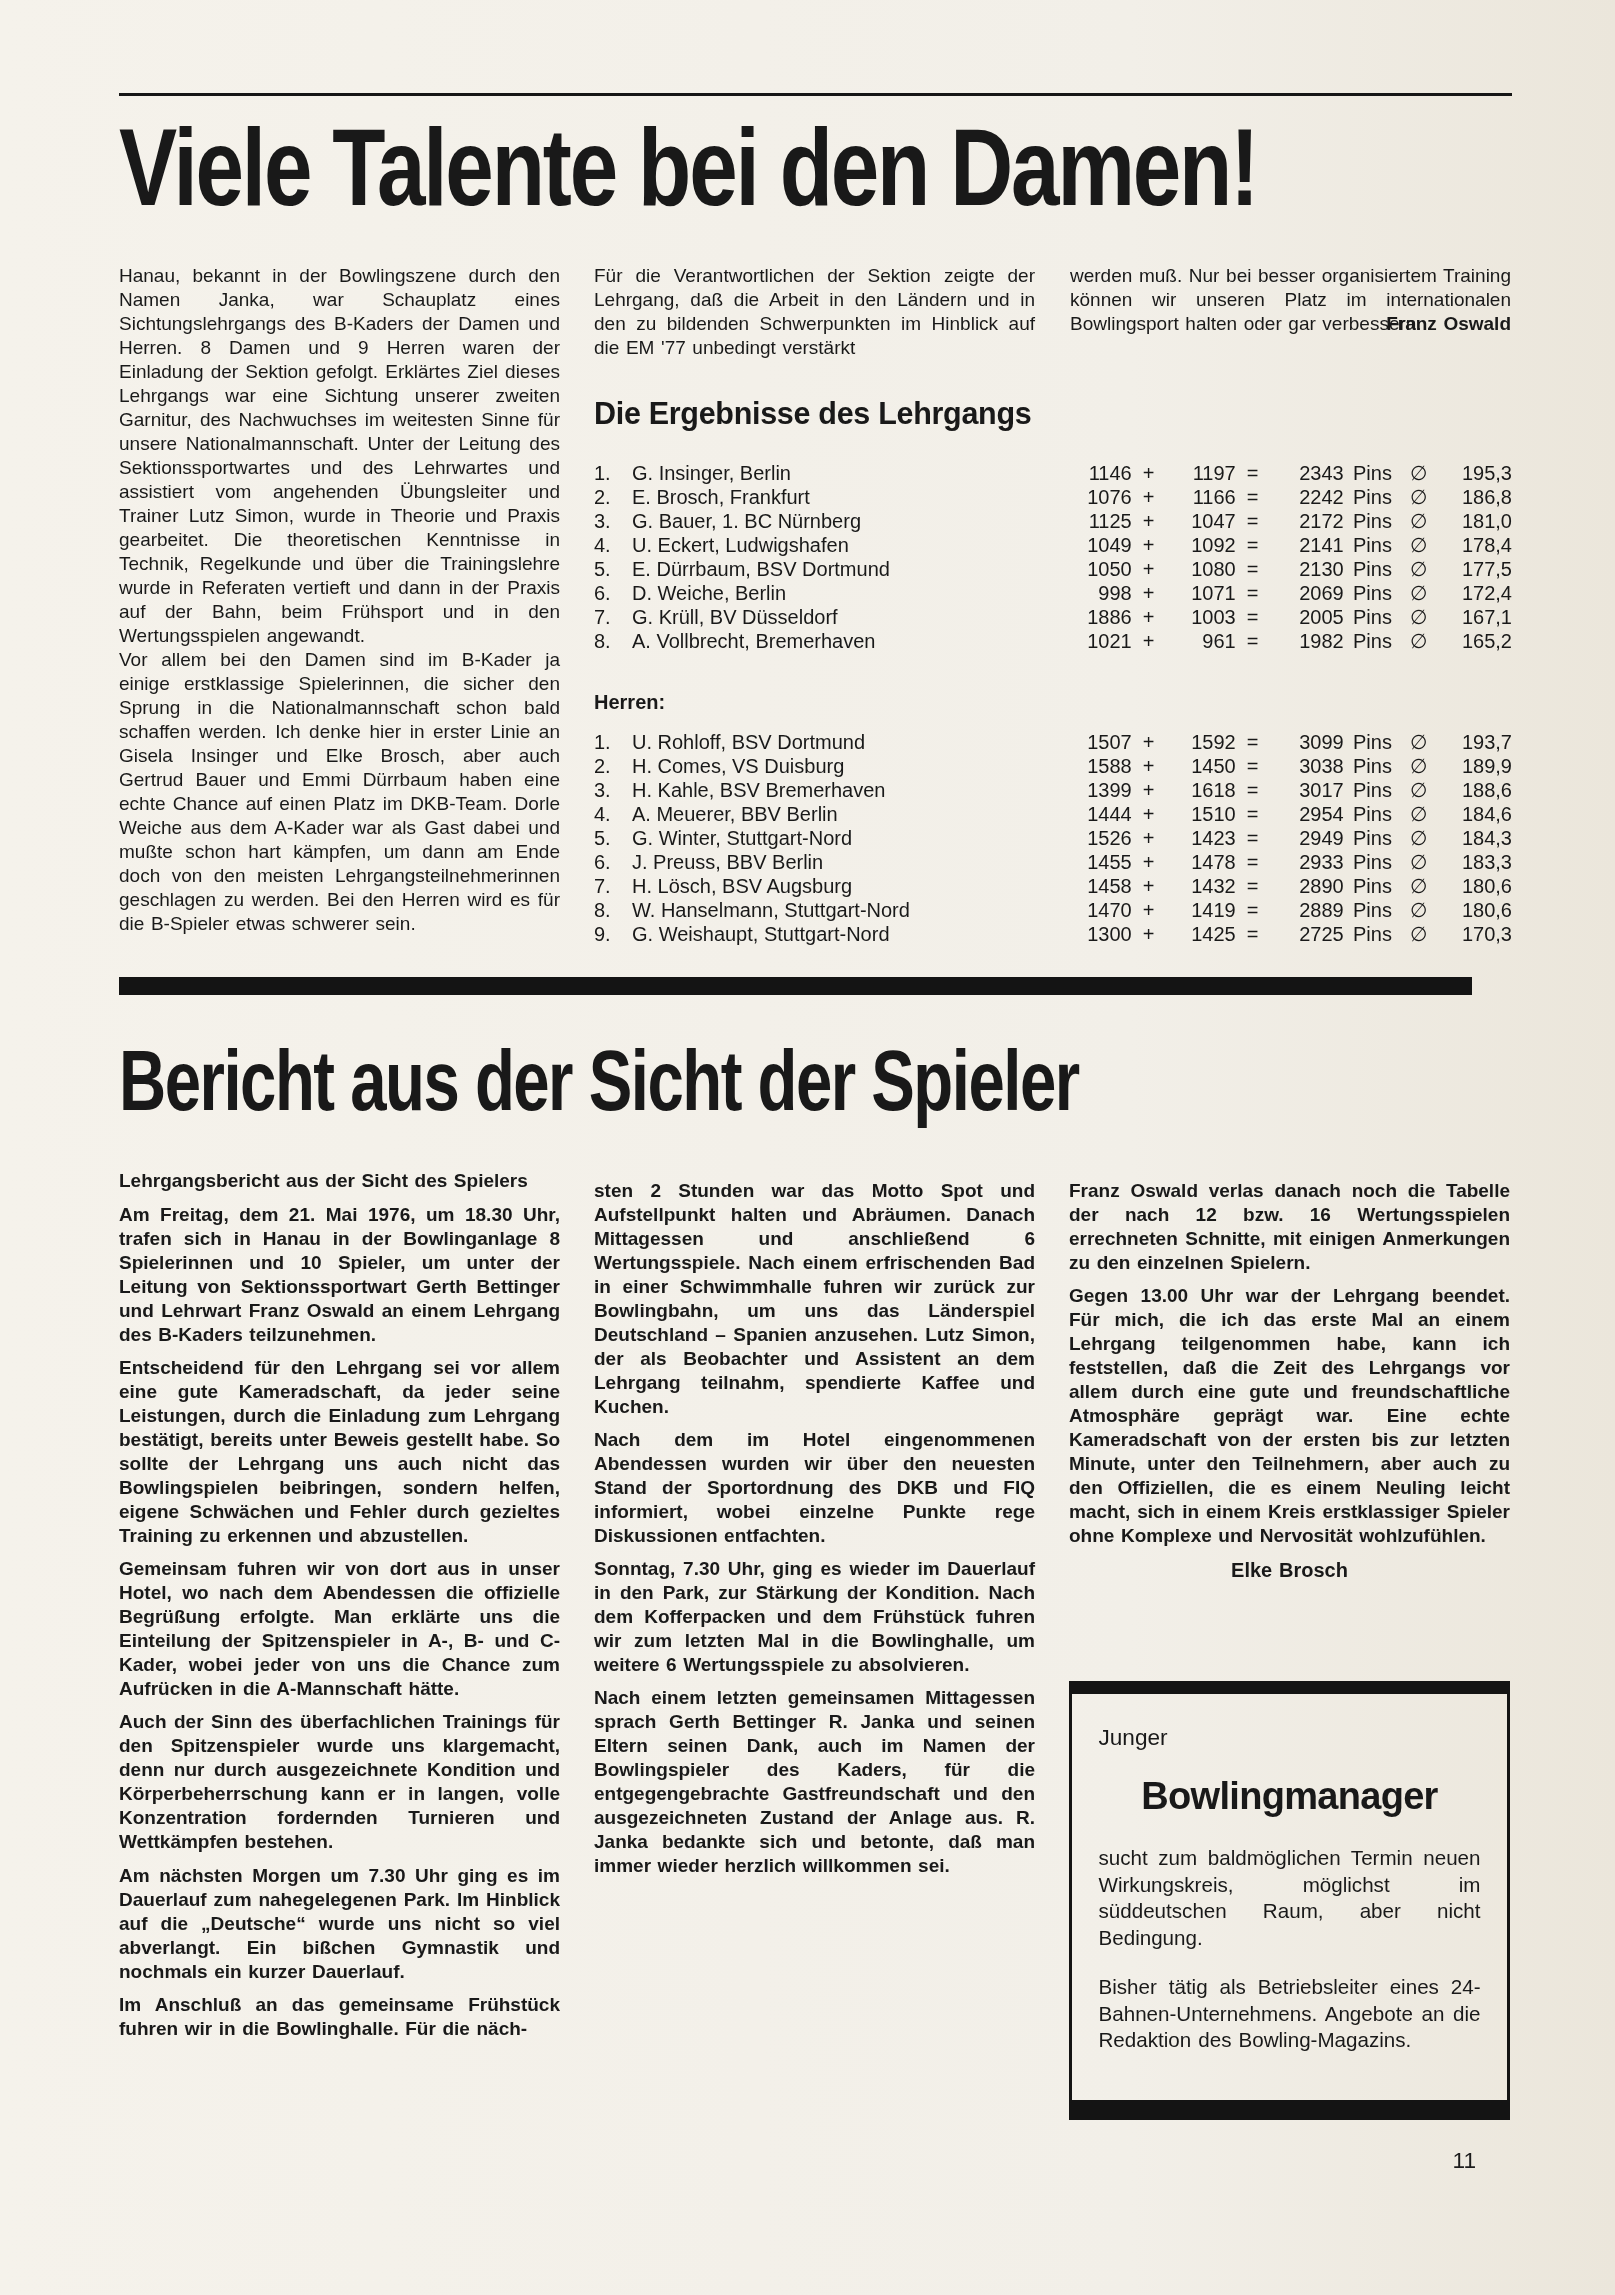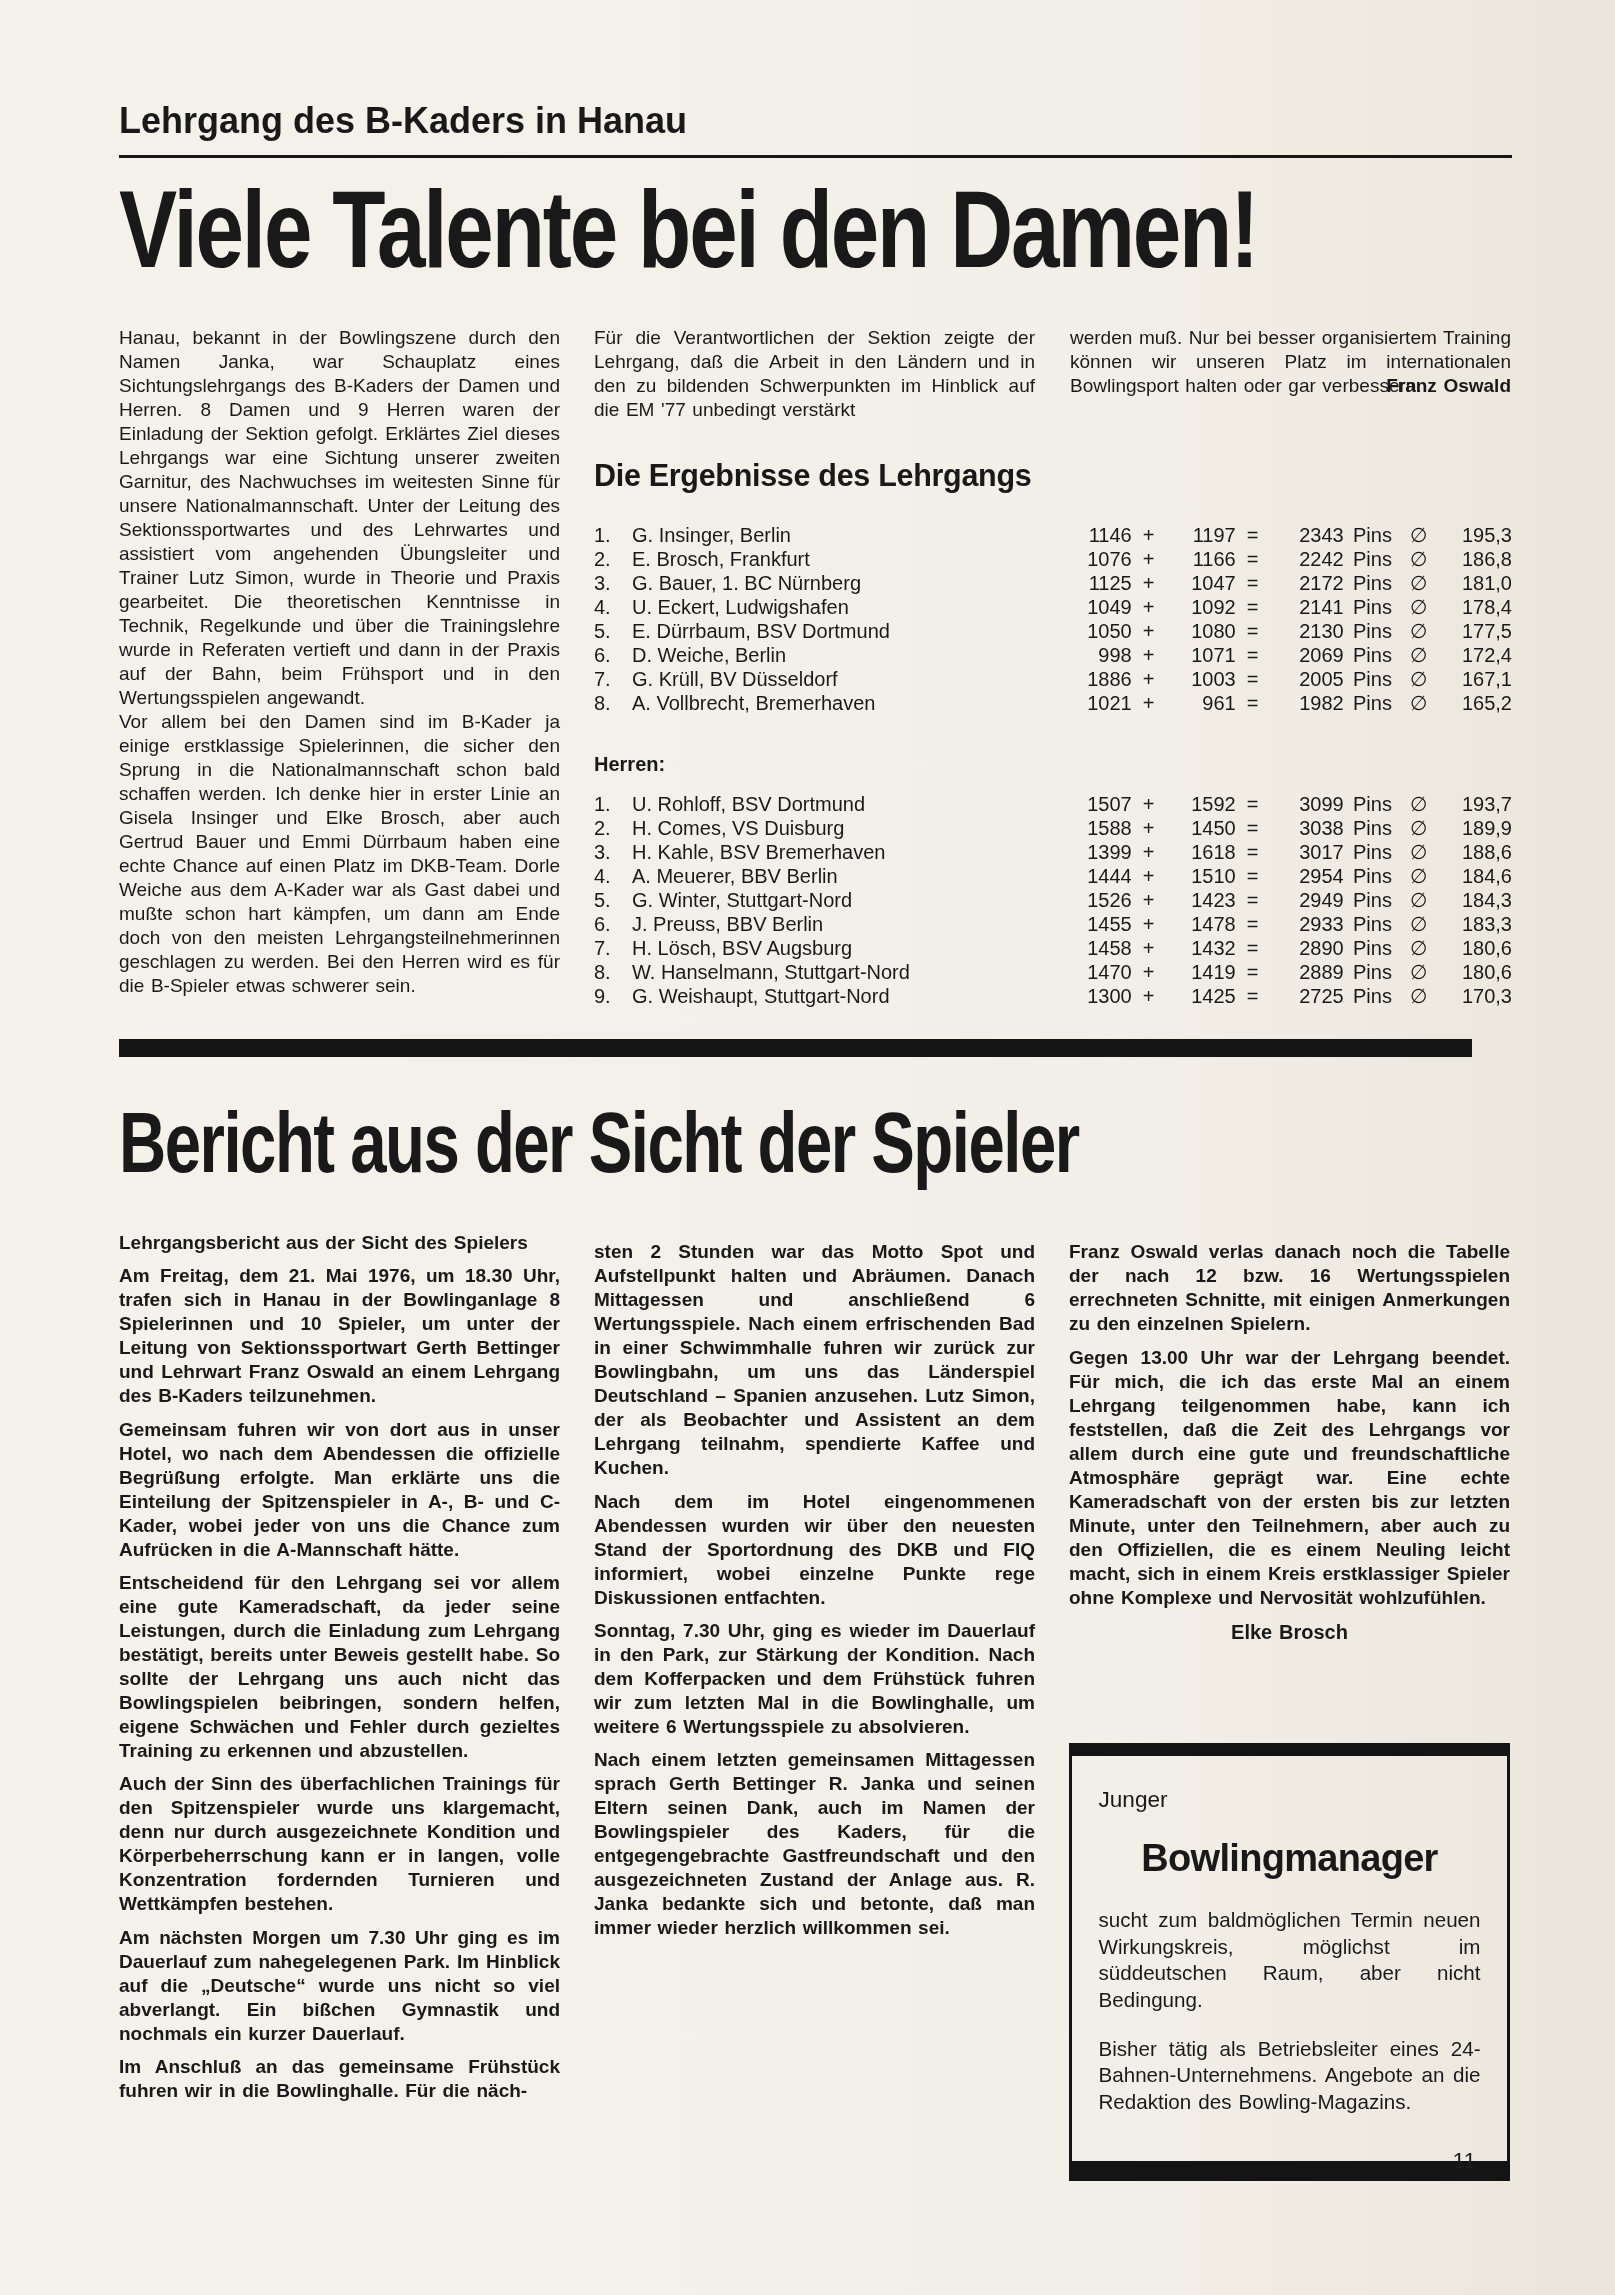--- a/index.html
+++ b/index.html
@@ -95,21 +95,20 @@
   .page-number{
     position:absolute;right:139px;bottom:121px;
     font-size:22.6px;color:#1c1c1c;
   }
 </style>
 </head>
 <body>
 
 <div class="page">
 
-  <div class="kicker">Lehrgang des B-Kaders in Hanau</div>
   <div class="kicker-rule"></div>
   <h1 class="headline1">Viele Talente bei den Damen!</h1>
 
   <section class="article1">
     <div class="a1-col1 body-text">
 
     <p class="para">Hanau, bekannt in der Bowlingszene durch den Namen Janka, war Schauplatz eines Sichtungslehrgangs des B-Kaders der Damen und Herren. 8 Damen und 9 Herren waren der Einladung der Sektion gefolgt. Erklärtes Ziel dieses Lehrgangs war eine Sichtung unserer zweiten Garnitur, des Nachwuchses im weitesten Sinne für unsere Nationalmannschaft. Unter der Leitung des Sektionssportwartes und des Lehrwartes und assistiert vom angehenden Übungsleiter und Trainer Lutz Simon, wurde in Theorie und Praxis gearbeitet. Die theoretischen Kenntnisse in Technik, Regelkunde und über die Trainingslehre wurde in Referaten vertieft und dann in der Praxis auf der Bahn, beim Frühsport und in den Wertungsspielen angewandt.</p>
         <p class="para">Vor allem bei den Damen sind im B-Kader ja einige erstklassige Spielerinnen, die sicher den Sprung in die Nationalmannschaft schon bald schaffen werden. Ich denke hier in erster Linie an Gisela Insinger und Elke Brosch, aber auch Gertrud Bauer und Emmi Dürrbaum haben eine echte Chance auf einen Platz im DKB-Team. Dorle Weiche aus dem A-Kader war als Gast dabei und mußte schon hart kämpfen, um dann am Ende doch von den meisten Lehrgangsteilnehmerinnen geschlagen zu werden. Bei den Herren wird es für die B-Spieler etwas schwerer sein.</p>
       </div>
 
@@ -396,22 +395,22 @@
 
   <section>
     <h1 class="headline2">Bericht aus der Sicht der Spieler</h1>
 
     <div class="article2-cols">
       <div class="a2-col body-text">
         <p class="lead-bold">Lehrgangsbericht aus der Sicht des Spielers</p>
         <div>
 
         <p class="para gap-para">Am Freitag, dem 21. Mai 1976, um 18.30 Uhr, trafen sich in Hanau in der Bowlinganlage 8 Spielerinnen und 10 Spieler, um unter der Leitung von Sektionssportwart Gerth Bettinger und Lehrwart Franz Oswald an einem Lehrgang des B-Kaders teilzunehmen.</p>
+            <p class="para gap-para">Entscheidend für den Lehrgang sei vor allem eine gute Kameradschaft, da jeder seine Leistungen, durch die Einladung zum Lehrgang bestätigt, bereits unter Beweis gestellt habe. So sollte der Lehrgang uns auch nicht das Bowlingspielen beibringen, sondern helfen, eigene Schwächen und Fehler durch gezieltes Training zu erkennen und abzustellen.</p>
             <p class="para gap-para">Gemeinsam fuhren wir von dort aus in unser Hotel, wo nach dem Abendessen die offizielle Begrüßung erfolgte. Man erklärte uns die Einteilung der Spitzenspieler in A-, B- und C-Kader, wobei jeder von uns die Chance zum Aufrücken in die A-Mannschaft hätte.</p>
-            <p class="para gap-para">Entscheidend für den Lehrgang sei vor allem eine gute Kameradschaft, da jeder seine Leistungen, durch die Einladung zum Lehrgang bestätigt, bereits unter Beweis gestellt habe. So sollte der Lehrgang uns auch nicht das Bowlingspielen beibringen, sondern helfen, eigene Schwächen und Fehler durch gezieltes Training zu erkennen und abzustellen.</p>
             <p class="para gap-para">Auch der Sinn des überfachlichen Trainings für den Spitzenspieler wurde uns klargemacht, denn nur durch ausgezeichnete Kondition und Körperbeherrschung kann er in langen, volle Konzentration fordernden Turnieren und Wettkämpfen bestehen.</p>
             <p class="para gap-para">Am nächsten Morgen um 7.30 Uhr ging es im Dauerlauf zum nahegelegenen Park. Im Hinblick auf die „Deutsche“ wurde uns nicht so viel abverlangt. Ein bißchen Gymnastik und nochmals ein kurzer Dauerlauf.</p>
             <p class="para gap-para">Im Anschluß an das gemeinsame Frühstück fuhren wir in die Bowlinghalle. Für die näch-</p>
           </div>
       </div>
 
       <div class="a2-col body-text">
 
       <p class="para gap-para">sten 2 Stunden war das Motto Spot und Aufstellpunkt halten und Abräumen. Danach Mittagessen und anschließend 6 Wertungsspiele. Nach einem erfrischenden Bad in einer Schwimmhalle fuhren wir zurück zur Bowlingbahn, um uns das Länderspiel Deutschland – Spanien anzusehen. Lutz Simon, der als Beobachter und Assistent an dem Lehrgang teilnahm, spendierte Kaffee und Kuchen.</p>
           <p class="para gap-para">Nach dem im Hotel eingenommenen Abendessen wurden wir über den neuesten Stand der Sportordnung des DKB und FIQ informiert, wobei einzelne Punkte rege Diskussionen entfachten.</p>

